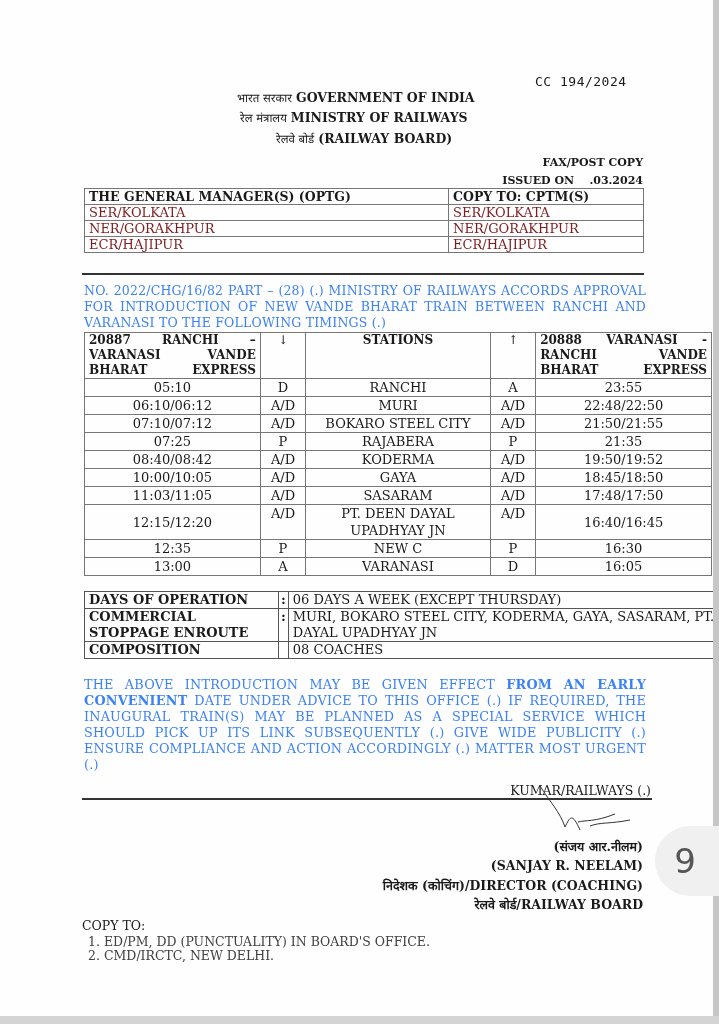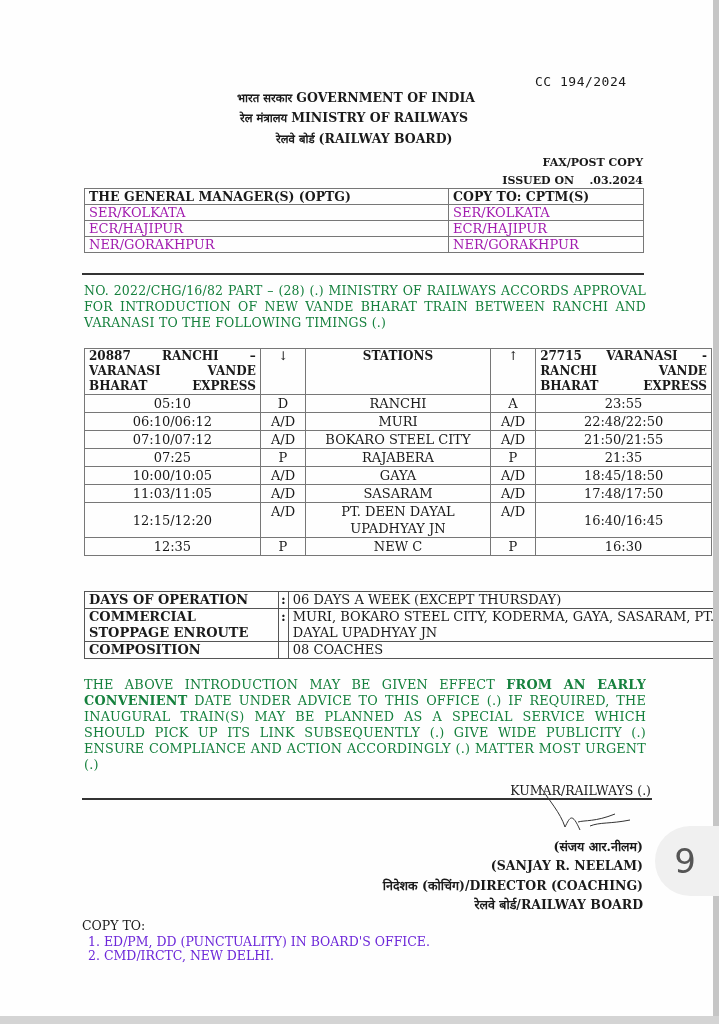--- a/index.html
+++ b/index.html
@@ -11,54 +11,54 @@
     .page {
       position: absolute; left: 0; top: 0; width: 713px; height: 1016px;
       background: #fefefe;
       border-right: 1px solid #d0d0d0; border-bottom: 5px solid #1d4ed8;
     }
     .edge-right { position: absolute; left: 713px; top: 0; width: 6px; height: 1024px; background: #c6c6c6; }
     .edge-bottom { position: absolute; left: 0; top: 1016px; width: 719px; height: 8px; background: #d4d4d4; }
     .abs { position: absolute; }
     .ref { left: 535px; top: 74px; font-size: 13px; font-family: "DejaVu Sans Mono", monospace; letter-spacing: 0.5px; }
     .hdr { font-size: 12.5px; font-weight: bold; text-align: center; }
-    .hdr .hi { font-weight: bold; font-size: 11.5px; margin-right: 4px; }
+    .hdr .hi { font-weight: normal; font-size: 11.5px; margin-right: 4px; }
     .fax { font-size: 11px; font-weight: bold; text-align: right; }
 
     table { border-collapse: collapse; }
     td, th { border: 1px solid #777; padding: 0 4px; font-size: 12.5px; line-height: 15px; }
 
     .gm-table { position: absolute; left: 84px; top: 188px; width: 560px; }
     .gm-table th { text-align: left; font-size: 12.5px; font-weight: bold; margin-left: 32px; }
-    .gm-table td { color: #a21caf; font-size: 13px; }
+    .gm-table td { color: #7f1d1d; font-size: 13px; }
 
     .rule { position: absolute; left: 82px; height: 2px; background: #333; }
 
-    .para { position: absolute; left: 84px; width: 562px; font-family: "DejaVu Serif", serif; font-size: 12.5px; line-height: 16px; text-align: justify; color: #15803d; letter-spacing: 0.2px; }
-
-    .tt { position: absolute; left: 84px; top: 348px; width: 628px; padding-left: 40px; }
+    .para { position: absolute; left: 84px; width: 562px; font-family: "DejaVu Serif", serif; font-size: 12.5px; line-height: 16px; text-align: justify; color: #3b82f6; letter-spacing: 0.2px; }
+
+    .tt { position: absolute; left: 84px; top: 332px; width: 628px; padding-left: 40px; }
     .tt th { font-size: 12px; font-weight: bold; vertical-align: top; text-align: center; }
     .tt th.train { text-align: justify; text-align-last: justify; width: 150px; }
     .tt td { text-align: center; font-size: 13px; line-height: 17px; }
     .tt td.t { width: 150px; }
     .tt td.c { width: 32px; }
     .tt td.st { width: 158px; }
     .tt td.t2 { width: 138px; }
 
     .op { position: absolute; left: 84px; top: 591px; width: 688px; }
     .op td { font-size: 13px; line-height: 16px; border-color: #555; }
     .op td.k { font-weight: bold; width: 185px; }
     .op td.colon { width: 4px; font-weight: bold; padding: 0 2px; }
 
     .sig { position: absolute; right: 70px; text-align: right; font-size: 12.5px; font-weight: bold; }
     .sig-line { position: absolute; right: 70px; font-size: 12.5px; }
 
     .copy { position: absolute; left: 82px; top: 918px; font-size: 12.5px; }
     .copy .h { font-weight: normal; }
-    .copy ol { margin: 2px 0 0 0; padding-left: 22px; font-size: 12.5px; line-height: 14px; color: #6d28d9; }
+    .copy ol { margin: 2px 0 0 0; padding-left: 22px; font-size: 12.5px; line-height: 14px; color: #404040; }
 
     .pagebadge {
       position: absolute; left: 655px; top: 826px; width: 70px; height: 70px;
       border-radius: 35px 0 0 35px; background: #f0f0f0;
       font-family: "DejaVu Sans", sans-serif; font-size: 34px; color: #555;
       display: flex; align-items: center; justify-content: center; padding-right: 10px; box-sizing: border-box;
     }
     .signature { position: absolute; left: 520px; top: 782px; }
   </style>
 </head>
@@ -85,42 +85,42 @@
     <tbody>
         <tr>
       <th>THE GENERAL MANAGER(S)  (OPTG)</th>
       <th>COPY TO: CPTM(S)</th>
     </tr>
     <tr>
       <td>SER/KOLKATA</td>
       <td>SER/KOLKATA</td>
     </tr>
     <tr>
+      <td>NER/GORAKHPUR</td>
+      <td>NER/GORAKHPUR</td>
+    </tr>
+    <tr>
       <td>ECR/HAJIPUR</td>
       <td>ECR/HAJIPUR</td>
-    </tr>
-    <tr>
-      <td>NER/GORAKHPUR</td>
-      <td>NER/GORAKHPUR</td>
     </tr>
   </tbody>
     </table>
 
   <div class="rule" style="top:273px; width:562px;"></div>
 
   <div class="para" style="top:283px;">NO. 2022/CHG/16/82 PART – (28) (.) MINISTRY OF RAILWAYS ACCORDS APPROVAL FOR INTRODUCTION OF NEW VANDE BHARAT TRAIN BETWEEN RANCHI AND VARANASI TO THE FOLLOWING TIMINGS (.)</div>
 
   <table class="tt">
     <tbody>
         <tr>
       <th class="train">20887 RANCHI – VARANASI VANDE BHARAT EXPRESS</th>
       <th style="font-weight:normal;">↓</th>
       <th>STATIONS</th>
       <th style="font-weight:normal;">↑</th>
-      <th class="train">27715 VARANASI - RANCHI VANDE BHARAT EXPRESS</th>
+      <th class="train">20888 VARANASI - RANCHI VANDE BHARAT EXPRESS</th>
     </tr>
     </tbody>
       <tbody id="tt-body">
         <tr>
           <td class="t">05:10</td>
           <td class="c">D</td>
           <td class="st">RANCHI</td>
           <td class="c">A</td>
           <td class="t2">23:55</td>
         </tr>
@@ -139,20 +139,27 @@
           <td class="t2">21:50/21:55</td>
         </tr>
         <tr>
           <td class="t">07:25</td>
           <td class="c">P</td>
           <td class="st">RAJABERA</td>
           <td class="c">P</td>
           <td class="t2">21:35</td>
         </tr>
         <tr>
+          <td class="t">08:40/08:42</td>
+          <td class="c">A/D</td>
+          <td class="st">KODERMA</td>
+          <td class="c">A/D</td>
+          <td class="t2">19:50/19:52</td>
+        </tr>
+        <tr>
           <td class="t">10:00/10:05</td>
           <td class="c">A/D</td>
           <td class="st">GAYA</td>
           <td class="c">A/D</td>
           <td class="t2">18:45/18:50</td>
         </tr>
         <tr>
           <td class="t">11:03/11:05</td>
           <td class="c">A/D</td>
           <td class="st">SASARAM</td>
@@ -165,20 +172,27 @@
           <td class="st">PT. DEEN DAYAL UPADHYAY JN</td>
           <td class="c" style="vertical-align: top;">A/D</td>
           <td class="t2">16:40/16:45</td>
         </tr>
         <tr>
           <td class="t">12:35</td>
           <td class="c">P</td>
           <td class="st">NEW C</td>
           <td class="c">P</td>
           <td class="t2">16:30</td>
+        </tr>
+        <tr>
+          <td class="t">13:00</td>
+          <td class="c">A</td>
+          <td class="st">VARANASI</td>
+          <td class="c">D</td>
+          <td class="t2">16:05</td>
         </tr>
       </tbody>
   </table>
 
   <table class="op">
     <tbody id="op-body">
         <tr>
           <td class="k">DAYS OF OPERATION</td>
           <td class="colon" style="vertical-align: top;">:</td>
           <td class="v">06 DAYS A WEEK (EXCEPT THURSDAY)</td>

